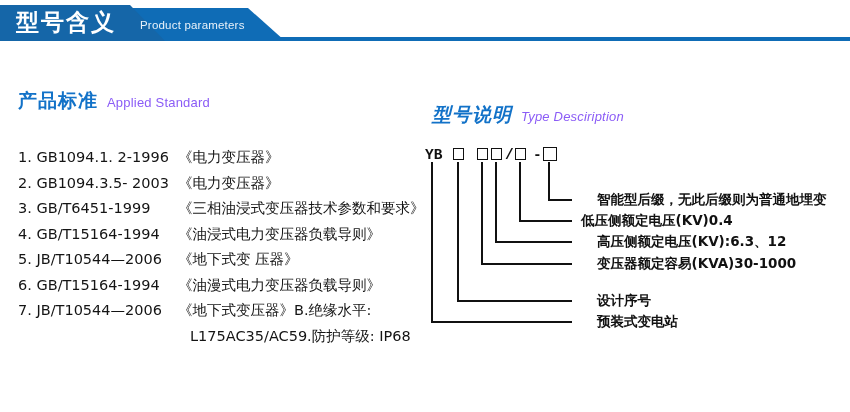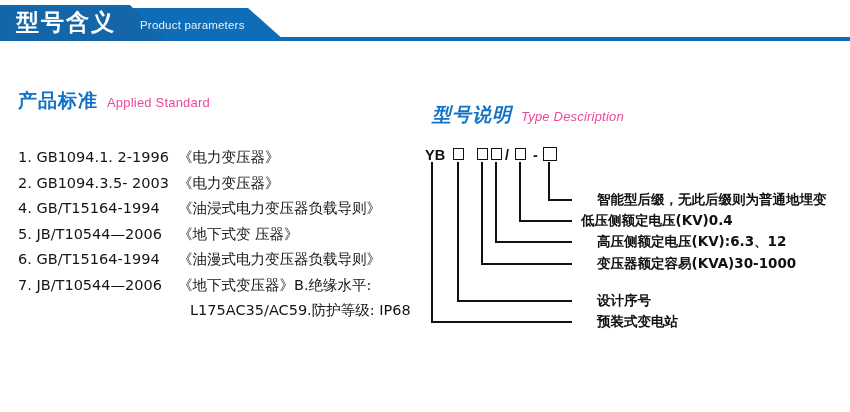--- a/index.html
+++ b/index.html
@@ -45,21 +45,21 @@
   }
 
   
   .sec-head{position:absolute;white-space:nowrap;}
   .sec-head .cn{
     font-size:19px;font-weight:bold;color:#1272c8;
     font-family:"DejaVu Sans","Liberation Sans",sans-serif;
     letter-spacing:1px;
   }
   .sec-head .en{
-    font-size:13px;color:#ec4899;font-weight:normal;margin-left:9px;
+    font-size:13px;color:#8b5cf6;font-weight:normal;margin-left:9px;
     letter-spacing:.2px;
   }
   #sec-left{left:18px;top:88px;}
   #sec-right{left:432px;top:102px;font-style:italic;}
 
   
   .std-list{position:absolute;left:18px;top:145px;width:420px;}
   .std-row{
     display:flex;
     font-size:14.5px;color:#141414;
@@ -74,21 +74,21 @@
   .std-row.cont .std-name{padding-left:12px;}
 
   
   .diagram{position:absolute;left:425px;top:142px;width:425px;height:195px;}
   .diagram svg{display:block;}
 
   .code-row{position:absolute;left:425px;top:146px;height:20px;white-space:nowrap;}
   .code-txt{
     position:absolute;top:0;
     font-size:14.5px;font-weight:bold;color:#111;
-    font-family:Liberation Sans, sans-serif;
+    font-family:Liberation Mono, monospace;
     line-height:16px;
   }
   .code-box{
     position:absolute;top:0;
     width:11px;height:12px;border:1.6px solid #111;box-sizing:border-box;
     background:#fff;
   }
   .code-box.big{width:14px;height:14px;}
 
   
@@ -123,20 +123,24 @@
   </div>
 
   <div class="std-list">
     <div class="std-row">
       <span class="std-code">1. GB1094.1. 2-1996</span>
       <span class="std-name">《电力变压器》</span>
     </div>
     <div class="std-row">
       <span class="std-code">2. GB1094.3.5- 2003</span>
       <span class="std-name">《电力变压器》</span>
+    </div>
+    <div class="std-row">
+      <span class="std-code">3. GB/T6451-1999</span>
+      <span class="std-name">《三相油浸式变压器技术参数和要求》</span>
     </div>
     <div class="std-row">
       <span class="std-code">4. GB/T15164-1994</span>
       <span class="std-name">《油浸式电力变压器负载导则》</span>
     </div>
     <div class="std-row">
       <span class="std-code">5. JB/T10544—2006</span>
       <span class="std-name">《地下式变 压器》</span>
     </div>
     <div class="std-row">

